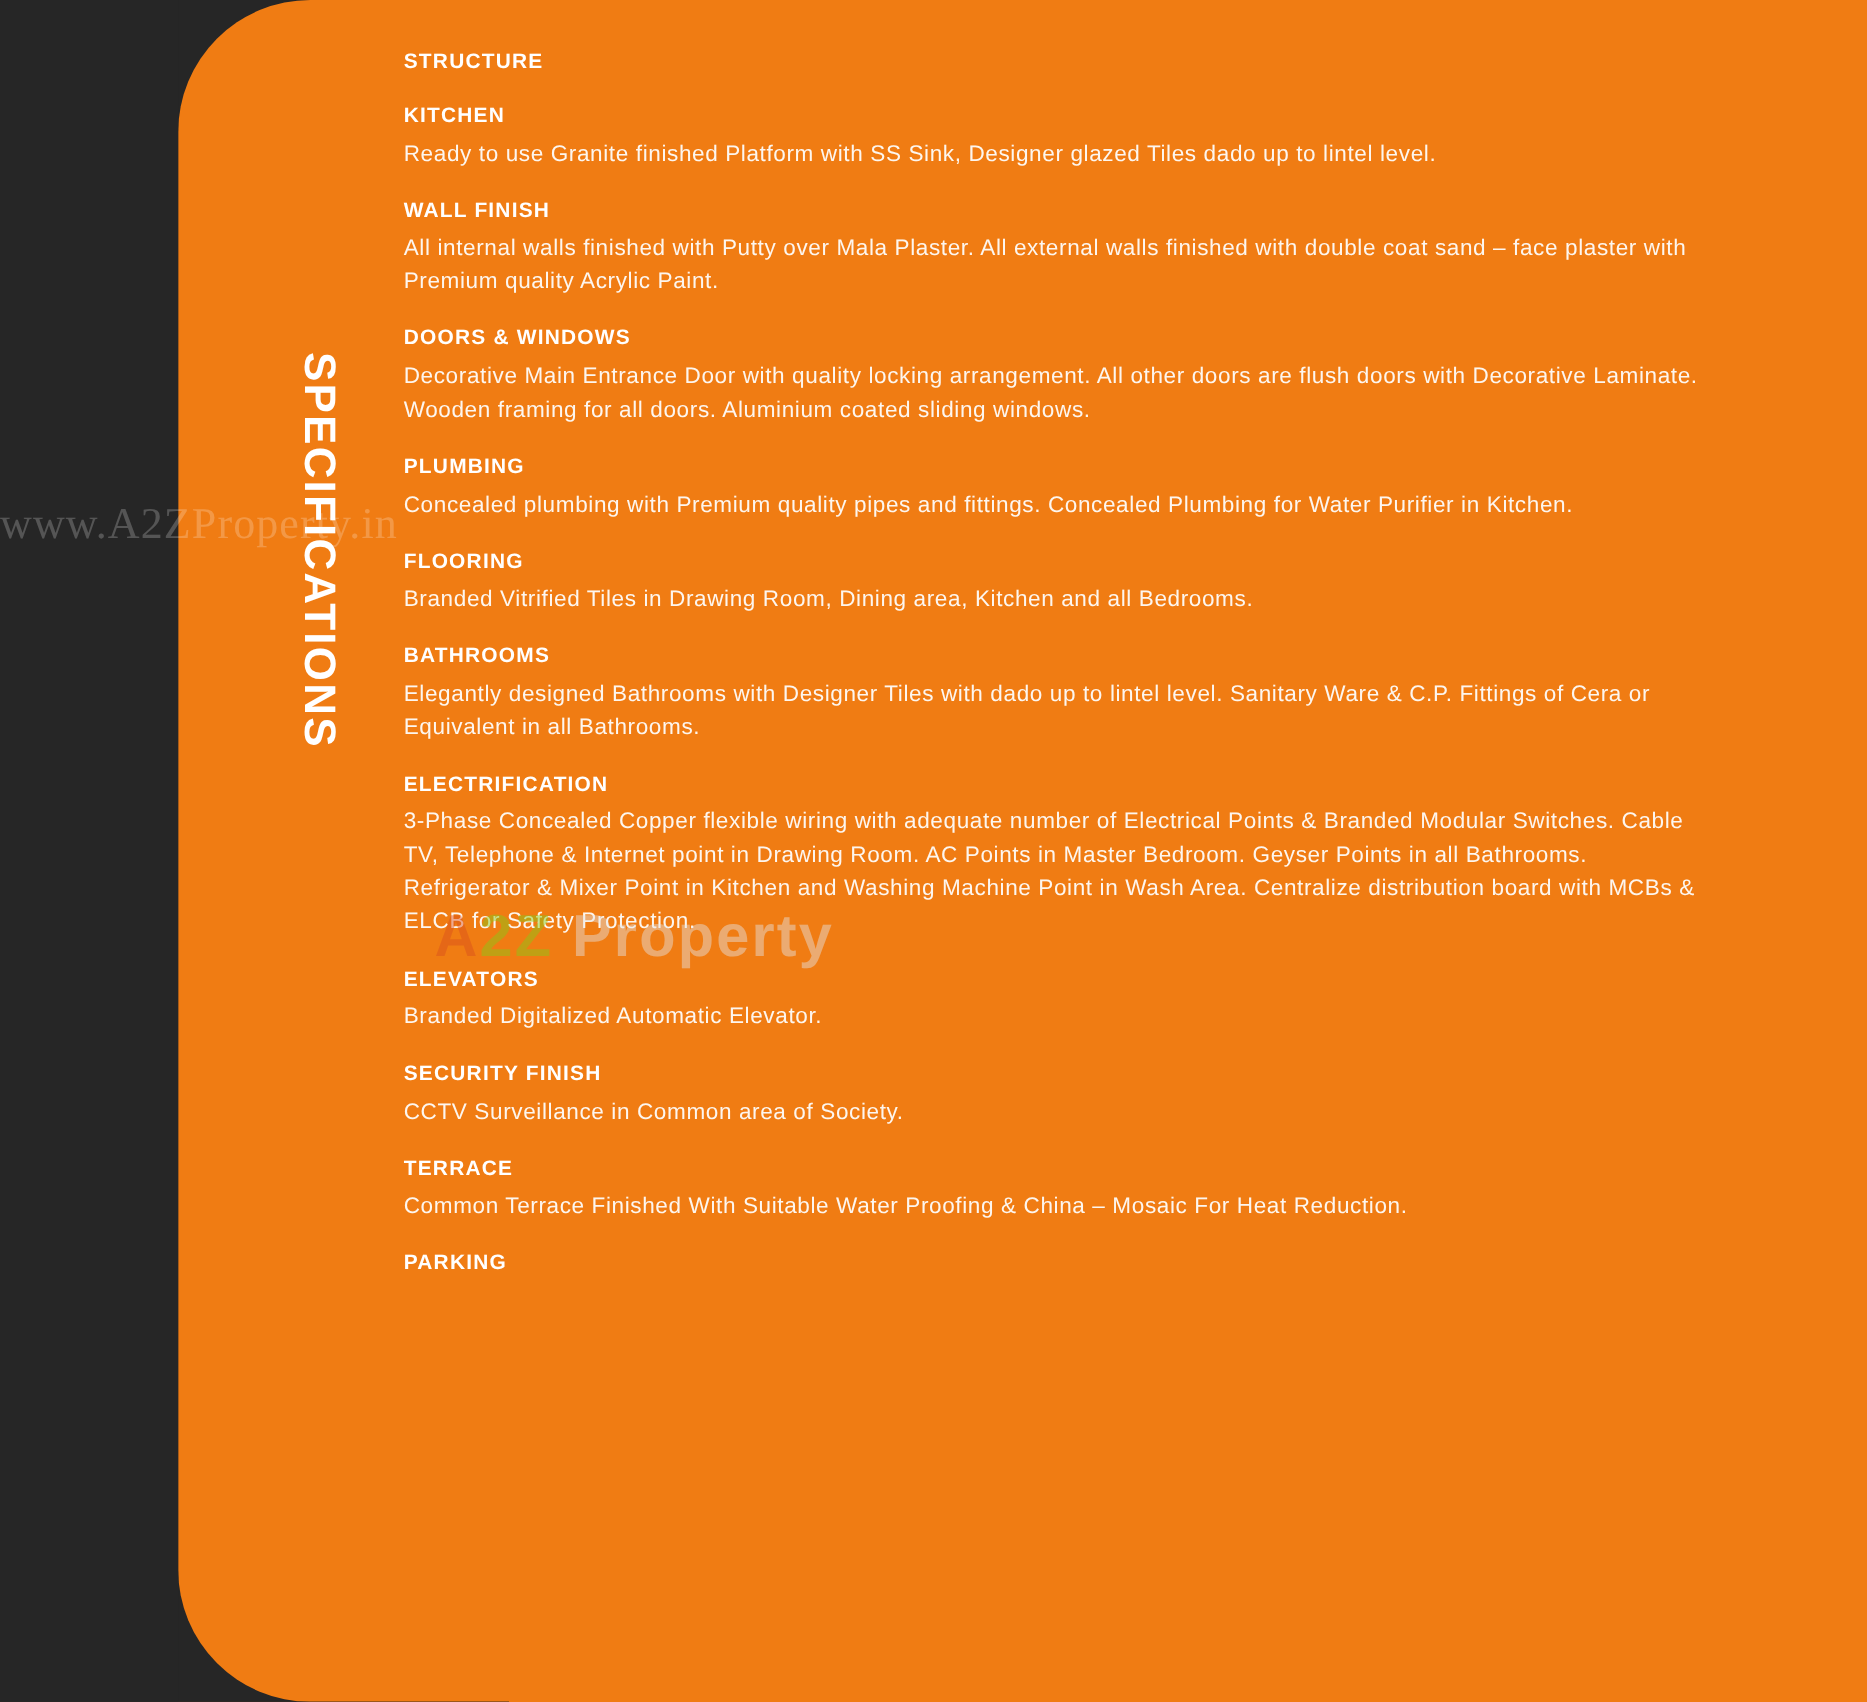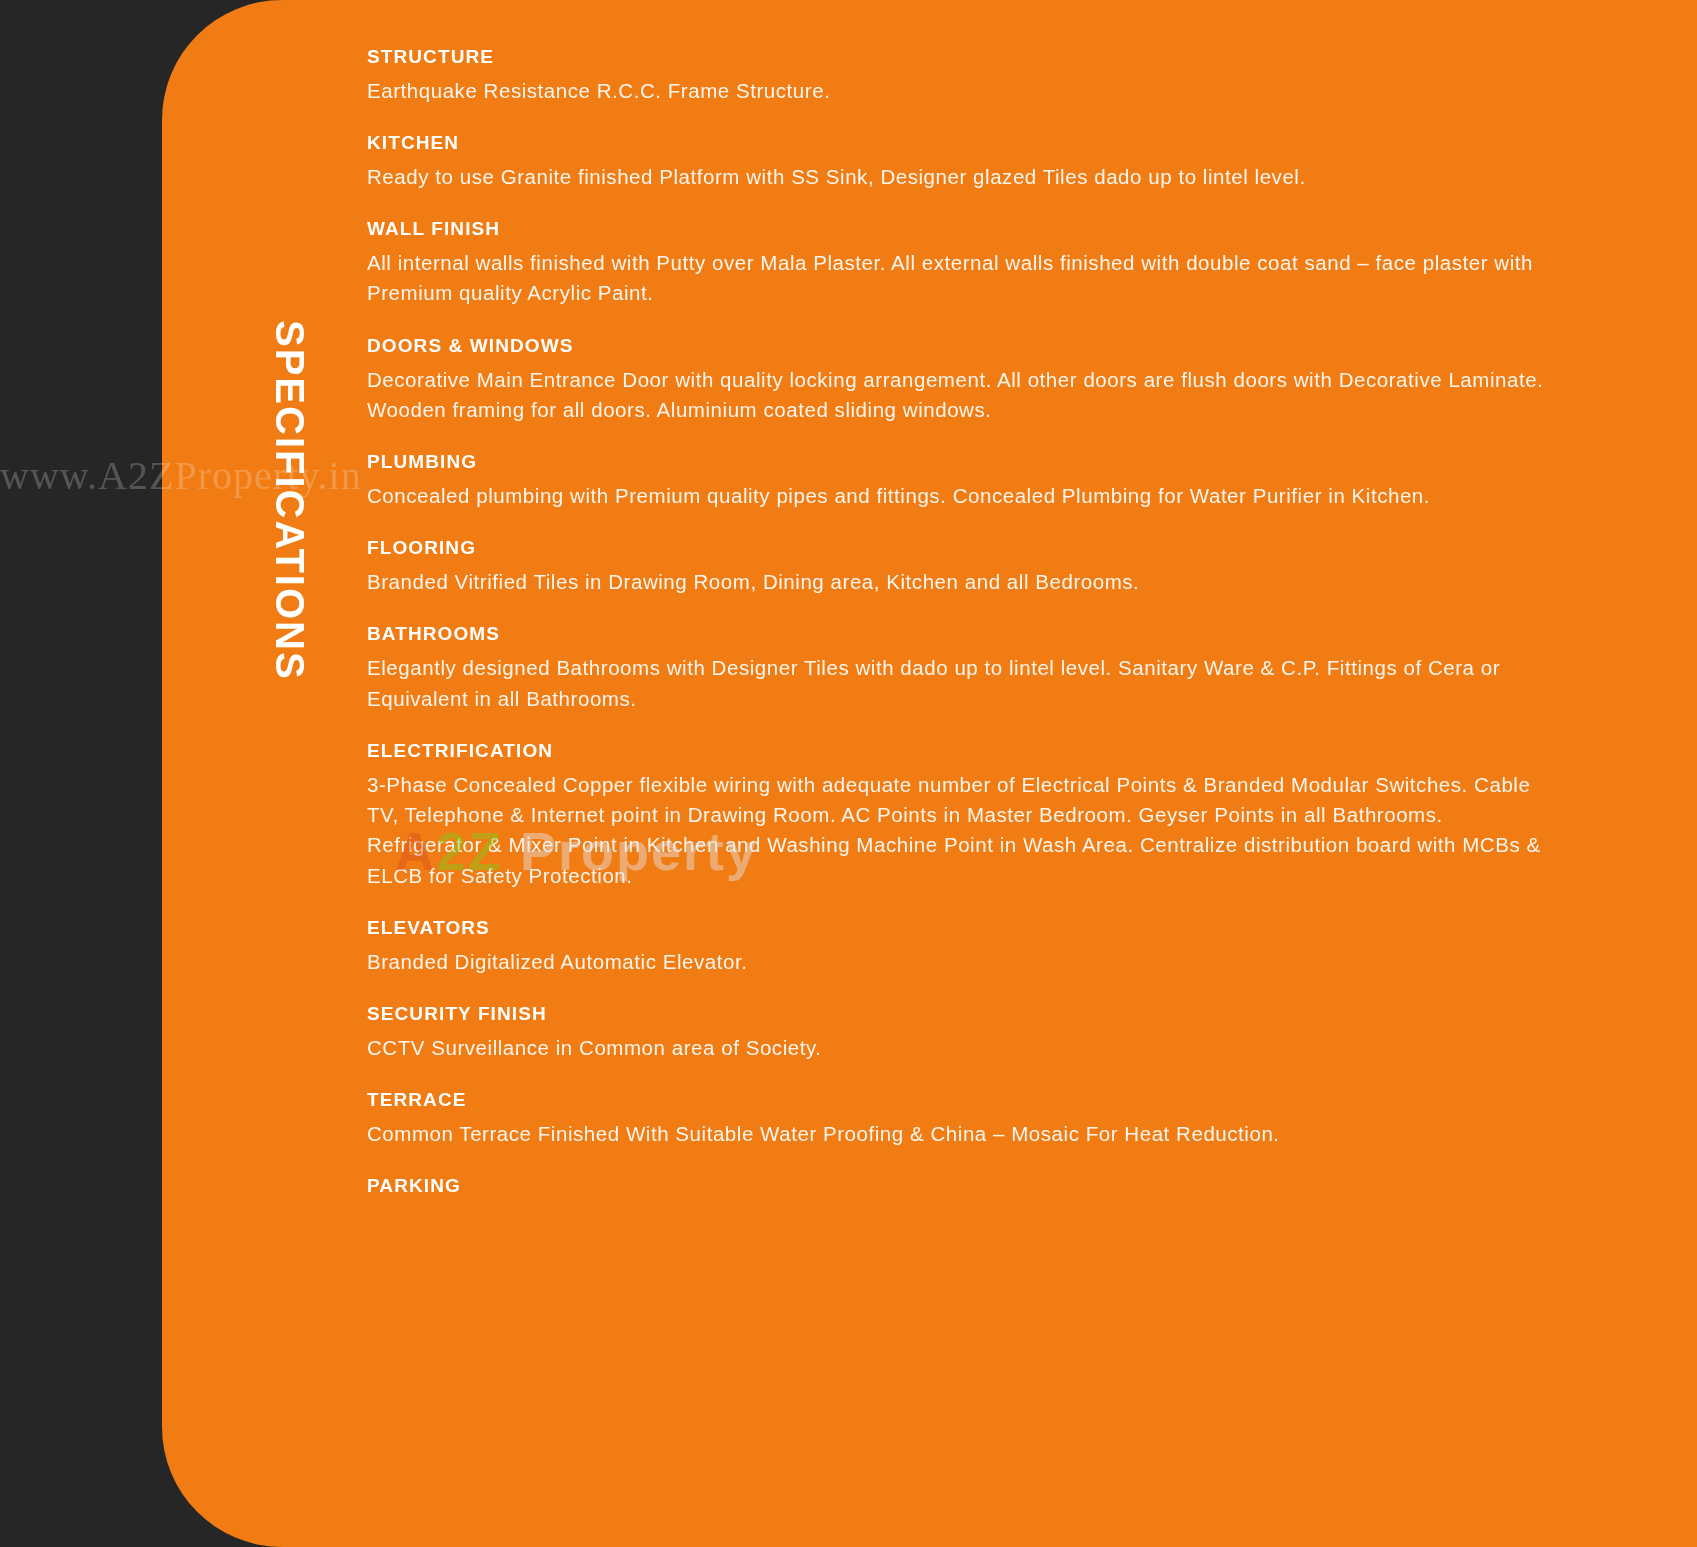--- a/index.html
+++ b/index.html
@@ -134,21 +134,20 @@
 
   <div class="card">
     <div class="vertical-title">
       <span>SPECIFICATIONS</span>
     </div>
 
     <div class="content">
 
       <div class="spec">
         <div class="spec-title">STRUCTURE</div>
-        <div class="spec-body">Earthquake Resistance R.C.C. Frame Structure.</div>
       </div>
 
       <div class="spec">
         <div class="spec-title">KITCHEN</div>
         <div class="spec-body">Ready to use Granite finished Platform with SS Sink, Designer glazed Tiles dado up to lintel level.</div>
       </div>
 
       <div class="spec">
         <div class="spec-title">WALL FINISH</div>
         <div class="spec-body">All internal walls finished with Putty over Mala Plaster. All external walls finished with double coat sand – face plaster with Premium quality Acrylic Paint.</div>

